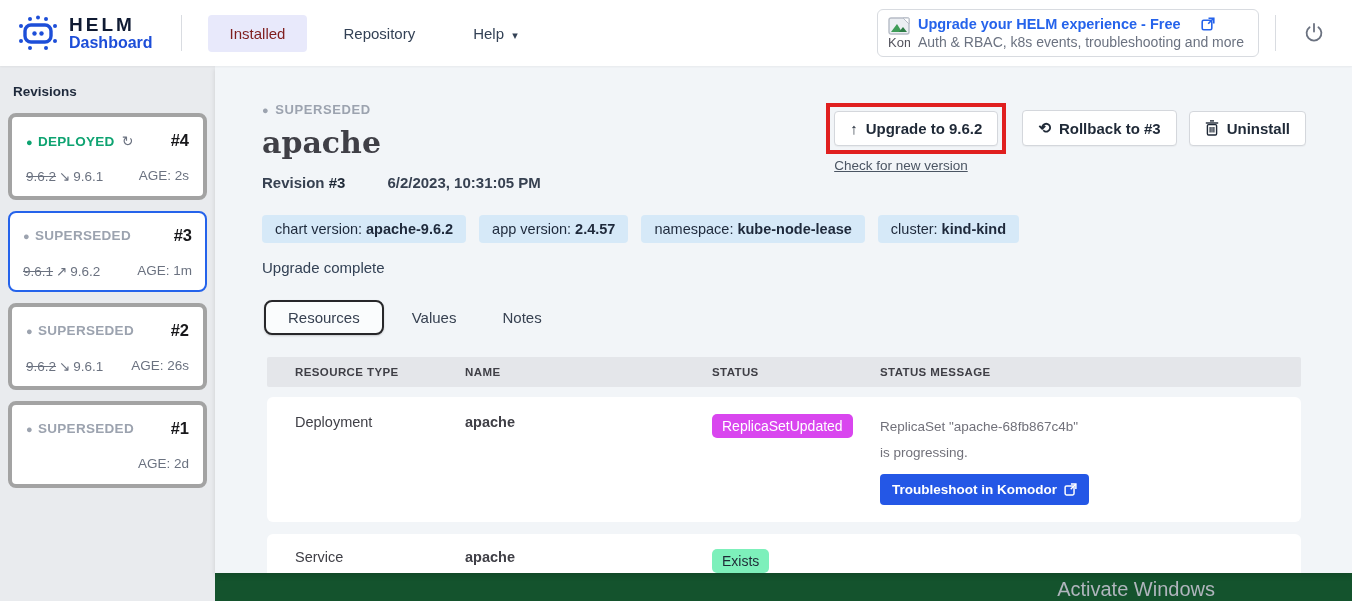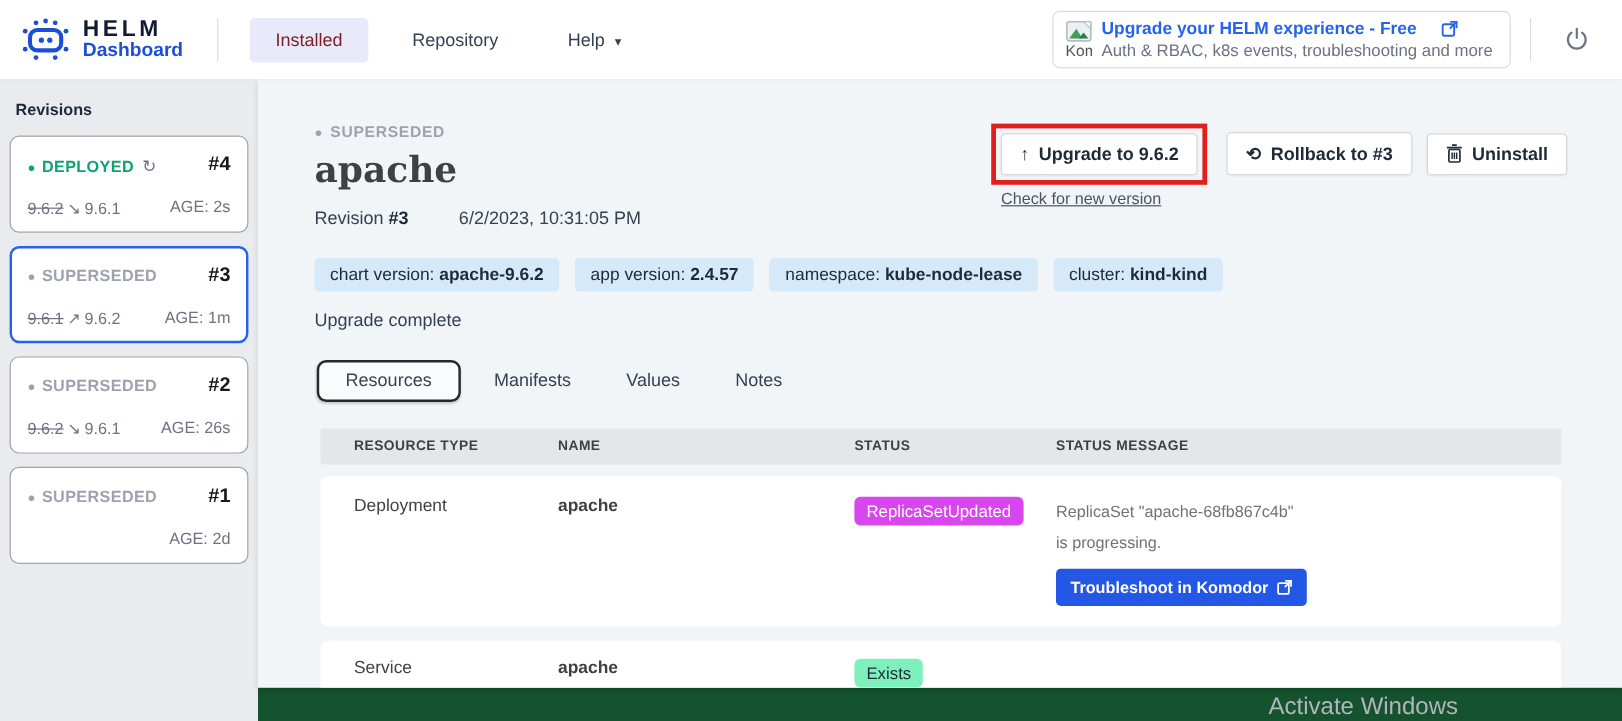--- a/index.html
+++ b/index.html
@@ -23,21 +23,21 @@
   .banner-img { width:42px; overflow:hidden; display:flex; flex-direction:column; align-items:flex-start; }
   .banner-alt { font-size:13px; color:#52525b; white-space:nowrap; }
   .banner-title { font-size:14.5px; font-weight:bold; color:#2563eb; white-space:nowrap; display:flex; align-items:center; gap:20px; }
   .banner-sub { font-size:14px; color:#6b7280; white-space:nowrap; margin-top:2px; }
   .power-btn { margin-left:6px; width:40px; display:flex; justify-content:center; cursor:pointer; }
 
   
   .body-row { flex:1; display:flex; min-height:0; }
   .sidebar { width:215px; flex:0 0 215px; background:#e9ebee; padding:18px 8px 0 8px; }
   .sidebar-title { font-size:13.5px; font-weight:bold; color:#1e293b; margin:0 0 14px 5px; }
-  .rev-card { background:#fff; border:1px solid #a3a3a3; border-radius:8px; padding:14px 14px 12px 14px; margin-bottom:11px; cursor:pointer; }
+  .rev-card { background:#fff; border:4px solid #a3a3a3; border-radius:8px; padding:14px 14px 12px 14px; margin-bottom:11px; cursor:pointer; }
   .rev-card.selected { border:2px solid #2563eb; padding:13px 13px 11px 13px; }
   .rev-top { display:flex; align-items:center; }
   .rev-status { font-size:13.5px; font-weight:bold; letter-spacing:0.3px; }
   .rev-status .dot { font-size:11px; margin-right:5px; }
   .rev-deployed { color:#0ea371; }
   .rev-superseded { color:#9ca3af; }
   .reload-glyph { color:#6b7280; font-size:14px; margin-left:7px; font-weight:normal; }
   .rev-num { margin-left:auto; font-size:16.5px; font-weight:bold; color:#18181b; }
   .rev-bottom { display:flex; align-items:center; margin-top:17px; font-size:13.5px; color:#6b7280; min-height:17px; }
   .rev-age { margin-left:auto; }
@@ -48,21 +48,21 @@
   .main-col { flex:1; display:flex; flex-direction:column; min-width:0; }
   .main { flex:1; background:#f2f5f8; padding:36px 46px 0 47px; box-shadow:0 3px 5px rgba(0,0,0,0.12); position:relative; z-index:2; overflow:hidden; }
   .bottom-strip { height:28px; flex:0 0 28px; background:#14532d; display:flex; justify-content:flex-end; }
   .watermark { font-size:20px; color:#b0b5bd; margin-right:137px; padding-top:5px; white-space:nowrap; }
 
   .main-header { display:flex; }
   .mh-left { flex:1; }
   .main-status { font-size:13px; font-weight:bold; letter-spacing:0.6px; color:#9ca3af; }
   .main-status .dot { font-size:11px; margin-right:6px; }
   .page-title { font-family:"DejaVu Serif", serif; font-size:30px; font-weight:bold; color:#3f3f46; margin-top:8px; }
-  .rev-line { margin-top:14px; font-size:15px; color:#374151; display:flex; gap:42px; }
+  .rev-line { margin-top:14px; font-size:15px; color:#374151; display:flex; gap:42px;font-weight:bold; }
   .rev-line b { color:#1f2937; }
   .mh-right { display:flex; flex-direction:column; align-items:flex-start; padding-top:8px; }
   .actions { display:flex; align-items:center; gap:12px; }
   .btn { background:#fff; border:1px solid #d4d7dc; border-radius:4px; padding:8px 15px; font-size:15px; font-weight:bold; color:#1f2937; display:flex; align-items:center; gap:8px; cursor:pointer; box-shadow:0 1px 1px rgba(0,0,0,0.04); white-space:nowrap; font-family:"Liberation Sans",sans-serif; }
   .red-box { border:4px solid #e01f1f; padding:4px; margin:-8px 4px -8px -8px; }
   .check-link { margin-top:12px; font-size:13.5px; color:#4b5563; text-decoration:underline; cursor:pointer; }
   .glyph { font-size:15px; }
 
   .chips { display:flex; gap:13px; margin-top:24px; }
   .chip { background:#d6e9f8; border-radius:4px; padding:6px 13px; font-size:14.5px; color:#1e293b; white-space:nowrap; }
@@ -254,21 +254,20 @@
           <span class="chip"><span>chart version:</span><b>apache-9.6.2</b></span>
           <span class="chip"><span>app version:</span><b>2.4.57</b></span>
           <span class="chip"><span>namespace:</span><b>kube-node-lease</b></span>
           <span class="chip"><span>cluster:</span><b>kind-kind</b></span>
         </div>
 
         <div class="upgrade-complete">Upgrade complete</div>
 
         <div class="tabs">
           <div class="tab active">Resources</div>
-          <div class="tab">Manifests</div>
           <div class="tab">Values</div>
           <div class="tab">Notes</div>
         </div>
 
         <div class="table-wrap">
           <div class="t-grid t-head">
             <div class="th">RESOURCE TYPE</div>
             <div class="th">NAME</div>
             <div class="th">STATUS</div>
             <div class="th">STATUS MESSAGE</div>

